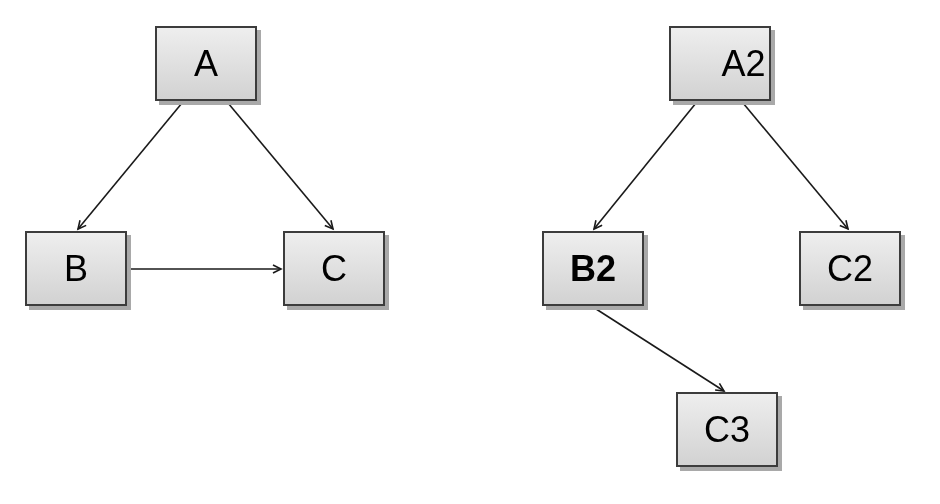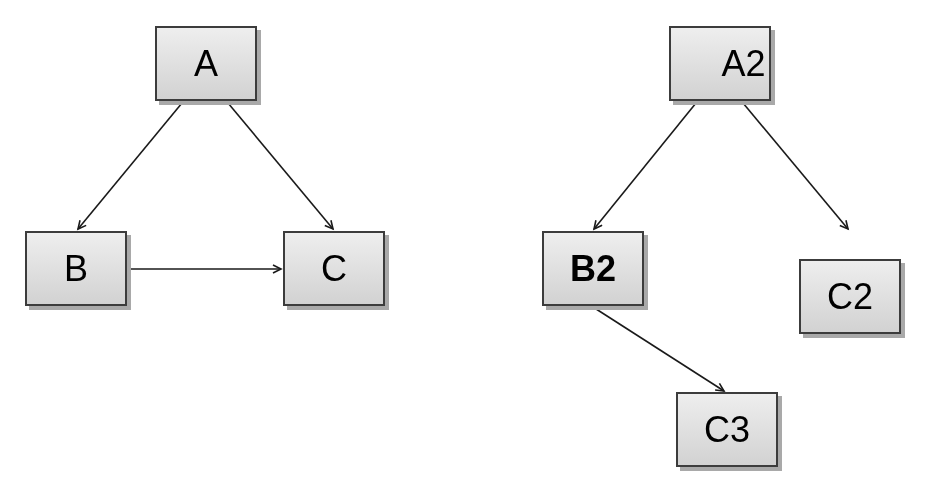--- a/index.html
+++ b/index.html
@@ -45,21 +45,21 @@
   .node-label {
     font-size: 36px;
     line-height: 1;
     color: var(--text, #000000);
   }
   .node-a  { left: 155px; top: 26px;  }
   .node-b  { left: 25px;  top: 231px; }
   .node-c  { left: 283px; top: 231px; }
   .node-a2 { left: 669px; top: 26px; padding-left: 47px;  }
   .node-b2 { left: 542px; top: 231px; font-weight: bold; }
-  .node-c2 { left: 799px; top: 231px; margin-top: 28px; }
+  .node-c2 { left: 799px; top: 231px; }
   .node-c3 { left: 676px; top: 392px; }
 </style>
 </head>
 <body>
 
 <div class="canvas">
 
   <svg class="edge-layer" viewBox="0 0 940 504" xmlns="http://www.w3.org/2000/svg">
     <defs>
       <marker id="arrow" markerWidth="12" markerHeight="12" refX="9" refY="5" orient="auto" markerUnits="userSpaceOnUse">

